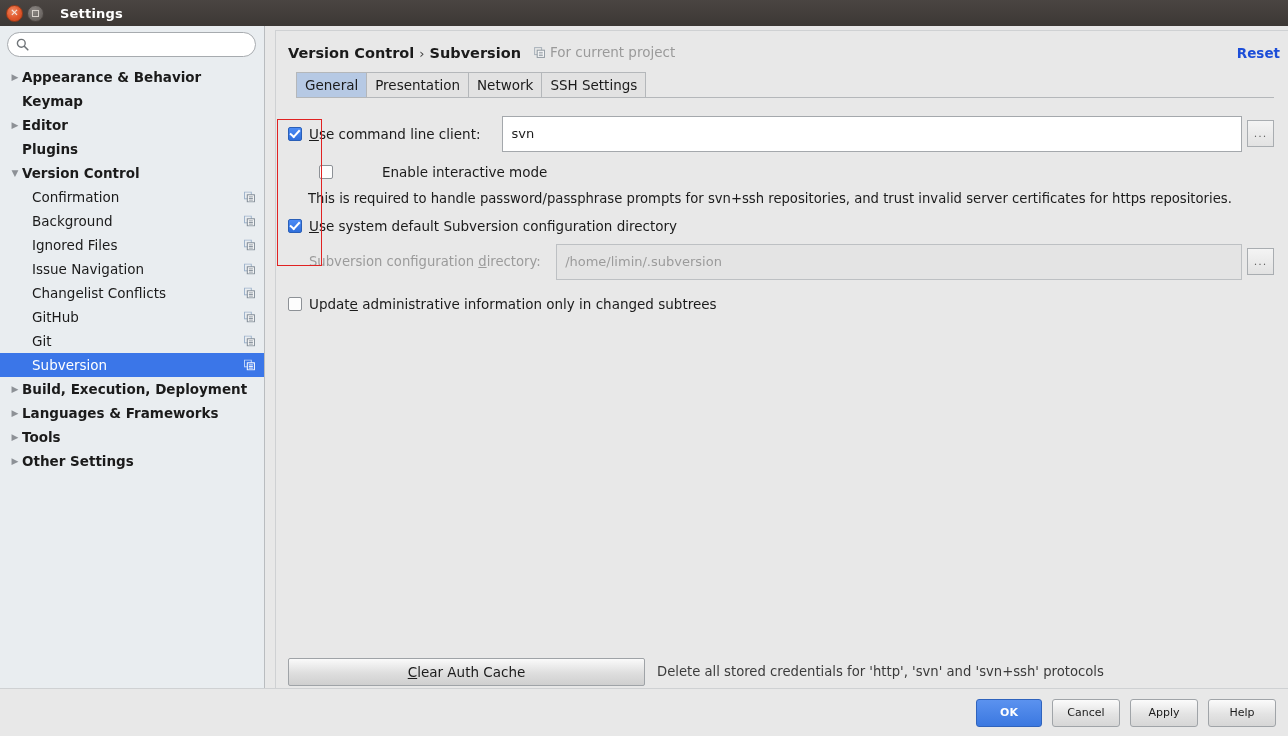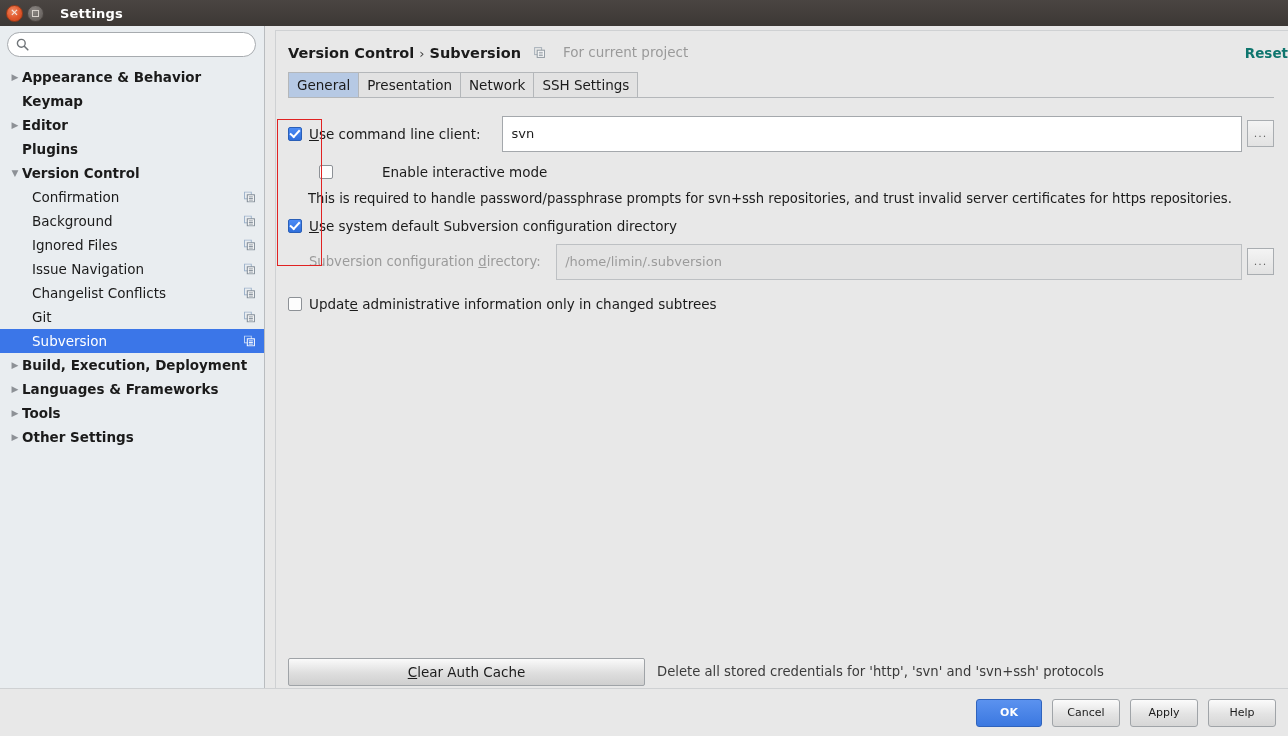--- a/index.html
+++ b/index.html
@@ -129,34 +129,35 @@
   }
   #breadcrumb {
     display: flex; align-items: baseline;
     padding: 13px 0 0 0;
     font-size: 14.5px;
   }
   #breadcrumb .bc { font-weight: bold; color: #1b1b1b; }
   #breadcrumb .sep { color: #3f3f3f; margin: 0 5px; font-weight: normal; font-size: 13px; }
   #breadcrumb .scope {
     color: #9a9a9a; font-size: 13.5px; margin-left: 13px;
-    display: flex; align-items: center; gap: 18px;
+    display: flex; align-items: center; gap: 5px;
   }
   #reset {
-    position: absolute; right: 0px; top: 14px;
-    color: #0f766e; font-size: 13.5px; font-weight: bold;
+    position: absolute; right: 8px; top: 14px;
+    color: #1d4ed8; font-size: 13.5px; font-weight: bold;
     cursor: pointer;
   }
 
   
   #tabs {
     display: flex;
     margin-top: 11px;
     position: relative;
     border-bottom: 1px solid #b4b7ba;
+    margin-left: 8px;
   }
   .tab {
     font-size: 13.5px;
     padding: 4px 8px 4px 8px;
     background: #e2e2e2;
     border: 1px solid #b4b7ba;
     border-bottom: none;
     margin-right: -1px;
     color: #1b1b1b;
     cursor: default;
@@ -357,20 +358,31 @@
             <rect x="0.5" y="0.5" width="6.8" height="6.8" fill="none" stroke="#9fb4cc" stroke-width="1"></rect>
             <rect x="3.3" y="3.3" width="7.1" height="7.1" fill="#fdfdfd" stroke="#7f8a95" stroke-width="1"></rect>
             <line x1="4.8" y1="5.4" x2="8.9" y2="5.4" stroke="#7f8a95" stroke-width="0.9"></line>
             <line x1="4.8" y1="7.0" x2="8.9" y2="7.0" stroke="#7f8a95" stroke-width="0.9"></line>
             <line x1="4.8" y1="8.6" x2="8.9" y2="8.6" stroke="#7f8a95" stroke-width="0.9"></line>
           </svg>
         </div>
         <div class="tnode child">
           <span class="arrow"></span>
           <span class="label">Changelist Conflicts</span>
+          <svg viewBox="0 0 11 11" class="cfgicon">
+            <rect x="0.5" y="0.5" width="6.8" height="6.8" fill="none" stroke="#9fb4cc" stroke-width="1"></rect>
+            <rect x="3.3" y="3.3" width="7.1" height="7.1" fill="#fdfdfd" stroke="#7f8a95" stroke-width="1"></rect>
+            <line x1="4.8" y1="5.4" x2="8.9" y2="5.4" stroke="#7f8a95" stroke-width="0.9"></line>
+            <line x1="4.8" y1="7.0" x2="8.9" y2="7.0" stroke="#7f8a95" stroke-width="0.9"></line>
+            <line x1="4.8" y1="8.6" x2="8.9" y2="8.6" stroke="#7f8a95" stroke-width="0.9"></line>
+          </svg>
+        </div>
+        <div class="tnode child">
+          <span class="arrow"></span>
+          <span class="label">GitHub</span>
           <svg viewBox="0 0 11 11" class="cfgicon">
             <rect x="0.5" y="0.5" width="6.8" height="6.8" fill="none" stroke="#9fb4cc" stroke-width="1"></rect>
             <rect x="3.3" y="3.3" width="7.1" height="7.1" fill="#fdfdfd" stroke="#7f8a95" stroke-width="1"></rect>
             <line x1="4.8" y1="5.4" x2="8.9" y2="5.4" stroke="#7f8a95" stroke-width="0.9"></line>
             <line x1="4.8" y1="7.0" x2="8.9" y2="7.0" stroke="#7f8a95" stroke-width="0.9"></line>
             <line x1="4.8" y1="8.6" x2="8.9" y2="8.6" stroke="#7f8a95" stroke-width="0.9"></line>
           </svg>
         </div>
         <div class="tnode child">
           <span class="arrow"></span>

